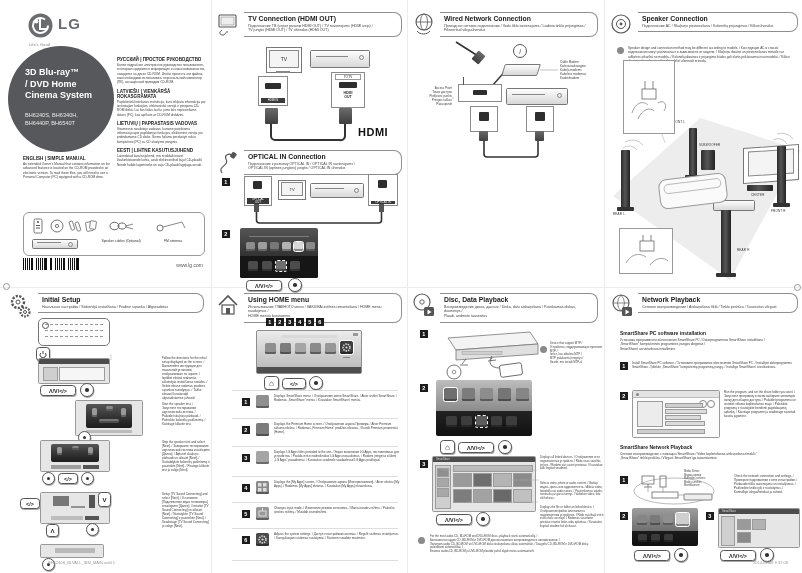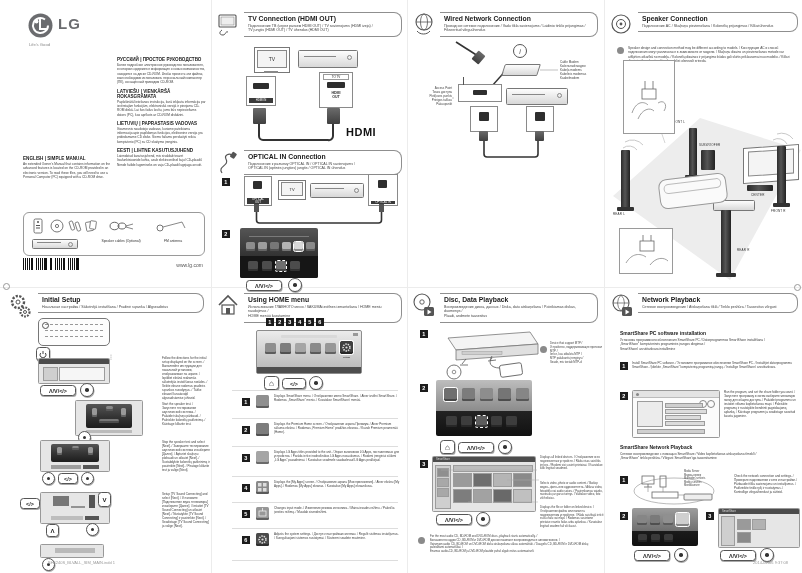--- a/index.html
+++ b/index.html
@@ -76,20 +76,27 @@
   <div class="abs" style="left:0;top:0;width:212px;height:287px;">
     <svg class="abs" style="left:27px;top:12px;" width="27" height="27" viewBox="0 0 27 27">
       <circle cx="13.5" cy="13.5" r="12" fill="#6b6c6f"></circle>
       <circle cx="9.5" cy="9.5" r="2" fill="#fff"></circle>
       <path d="M13 7 v10 h7" stroke="#fff" stroke-width="2" fill="none"></path>
       <path d="M21 13.5 a7.5 7.5 0 1 1 -3-6" stroke="#fff" stroke-width="2" fill="none"></path>
     </svg>
     <div class="abs b" style="left:58px;top:15px;font-size:15px;color:#6b6c6f;letter-spacing:1px;">LG</div>
     <div class="abs" style="left:29px;top:42px;font-size:4.2px;color:#8a8a8a;">Life's Good</div>
 
+    <div class="abs" style="left:8px;top:46px;width:106px;height:106px;border-radius:50%;background:#57585b;">
+      <div class="abs b pre" style="left:17px;top:21px;width:80px;font-size:9px;line-height:1.3;color:#fff;">3D Blu-ray™
+/ DVD Home
+Cinema System</div>
+      <div class="abs pre" style="left:17px;top:66px;width:84px;font-size:5.6px;line-height:1.4;color:#e8e8e8;">BH6240S, BH6340H,
+BH6440P, BH6540T</div>
+    </div>
 
     <div class="abs" style="left:117px;top:57px;width:89px;">
       <div style="margin-bottom:4px;">
         <div class="b" style="font-size:4.6px;margin-bottom:1px;">РУССКИЙ | ПРОСТОЕ РУКОВОДСТВО</div>
         <div class="t32">Более подробное электронное руководство пользователя, в котором содержится информация о новых возможностях, находится на диске CD-ROM. Чтобы прочесть эти файлы, вам необходимо использовать персональный компьютер (ПК), оснащённый приводом CD-ROM.</div>
       </div>
       <div style="margin-bottom:4px;">
         <div class="b" style="font-size:4.6px;margin-bottom:1px;">LATVIEŠU | VIENKĀRŠĀ ROKASGRĀMATA</div>
         <div class="t32">Paplašinātā lietošanas instrukcija, kurā iekļauta informācija par izvērstajām funkcijām, elektroniskā versijā ir pieejama CD-ROM diskā. Lai šos failus lasītu, jums būs nepieciešams dators (PC), kas aprīkots ar CD-ROM diskdzini.</div>
       </div>
@@ -154,21 +161,21 @@
       <rect x="5" y="5" width="13" height="8" fill="#eee" stroke="#777" stroke-width="0.5"></rect>
       <path d="M6 18 C3 20, 3 23, 7 23 C10 23, 9 19, 12 20" fill="none" stroke="#555" stroke-width="1"></path>
     </svg>
     <div class="hbox">
       <div class="stitle">TV Connection (HDMI OUT)</div>
       <div class="ssub">Подключение ТВ (через разъем HDMI OUT)  /  TV savienojums (HDMI izeja)  /
 TV jungtis (HDMI OUT)  /  TV ühendus (HDMI OUT)</div>
     </div>
   </div>
 
-  <div class="abs" style="left:208px;top:42px;width:196px;height:108px;">
+  <div class="abs" style="left:220px;top:42px;width:196px;height:108px;">
     <div class="abs tvbox" style="left:46px;top:5px;width:34px;height:24px;">
       <div class="tvscr">TV</div>
     </div>
     <div class="abs" style="left:56px;top:29px;width:14px;height:2px;background:#888;"></div>
     <div class="abs player" style="left:90px;top:8px;width:58px;height:16px;">
       <div class="pslot"></div>
         <div class="pbtn"></div>
     </div>
 
     <div class="abs portbox" style="left:38px;top:34px;width:28px;height:28px;">

